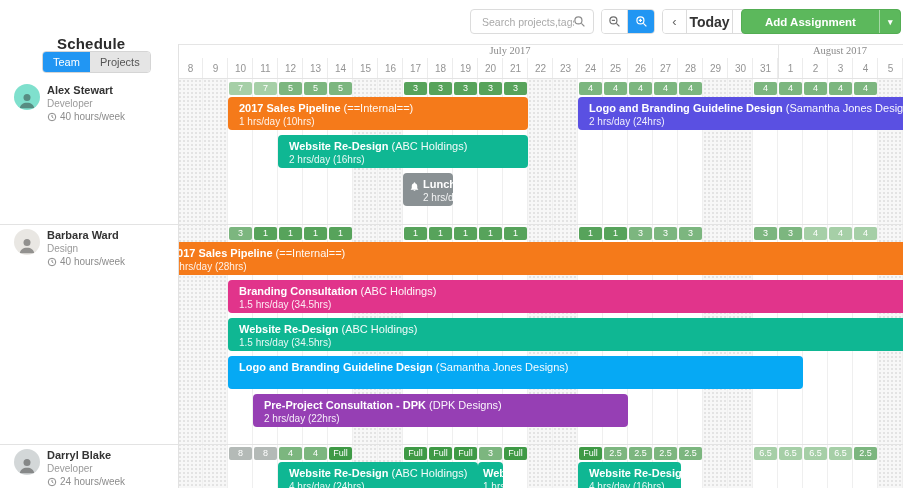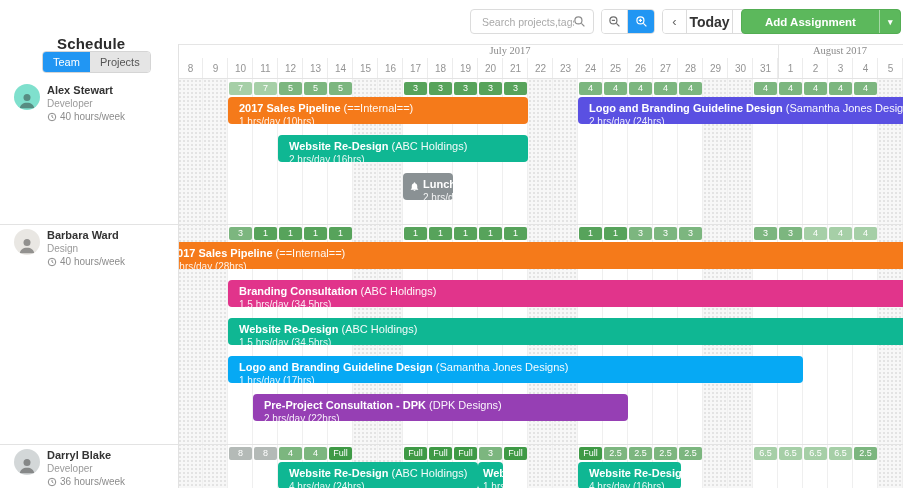--- a/index.html
+++ b/index.html
@@ -44,21 +44,21 @@
             background:repeating-linear-gradient(to right,transparent 0 24px,#ececec 24px 25px);}
   
   #tl-body{position:absolute;left:178px;top:79px;width:725px;height:409px;overflow:hidden;}
   .weekend{position:absolute;top:0;height:100%;width:25px;background-color:#f7f7f7;
            background-image:radial-gradient(#e3e3e3 0.8px,transparent 0.9px);background-size:4px 4px;}
   #body-grid{position:absolute;left:0;top:0;width:100%;height:100%;pointer-events:none;
              background:repeating-linear-gradient(to right,transparent 0 24px,#efefef 24px 25px);}
   .row{position:absolute;left:0;width:725px;}
   .cap{position:absolute;top:2px;height:13px;line-height:13px;border-radius:2px;color:#fff;
        font-size:9px;font-weight:500;text-align:center;box-sizing:border-box;}
-  .bar{position:absolute;height:27px;border-radius:4px;color:#fff;box-sizing:border-box;
+  .bar{position:absolute;height:33px;border-radius:4px;color:#fff;box-sizing:border-box;
        padding:5px 4px 0 11px;overflow:hidden;white-space:nowrap;cursor:pointer;}
   .bar .t{font-size:11px;font-weight:700;line-height:13px;}
   .bar .t .sfx{font-weight:400;opacity:.95;}
   .bar .s{font-size:10px;opacity:.9;line-height:12px;margin-top:1px;}
   .bar .bell{position:absolute;left:6px;top:8px;}
   
   .member{position:absolute;left:0;width:178px;background:#fff;}
   .avatar{position:absolute;left:14px;top:4px;width:26px;height:26px;border-radius:50%;overflow:hidden;
           display:flex;align-items:flex-end;justify-content:center;}
   .member .nm{position:absolute;left:47px;top:4px;font-size:11px;font-weight:700;color:#333;}
@@ -215,21 +215,20 @@
         <div class="bar" style="left: 50px; width: 690px; top: 55px; background: rgb(225, 52, 139);">
           <div class="t"><span>Branding Consultation</span><span class="sfx"> (ABC Holdings)</span></div>
           <div class="s">1.5 hrs/day (34.5hrs)</div>
         </div>
         <div class="bar" style="left: 50px; width: 690px; top: 93px; background: rgb(15, 183, 147);">
           <div class="t"><span>Website Re-Design</span><span class="sfx"> (ABC Holdings)</span></div>
           <div class="s">1.5 hrs/day (34.5hrs)</div>
         </div>
         <div class="bar" style="left: 50px; width: 575px; top: 131px; background: rgb(6, 169, 244);">
           <div class="t"><span>Logo and Branding Guideline Design</span><span class="sfx"> (Samantha Jones Designs)</span></div>
-          <div class="s">1 hrs/day (17hrs)</div>
         </div>
         <div class="bar" style="left: 75px; width: 375px; top: 169px; background: rgb(150, 63, 180);">
           <div class="t"><span>Pre-Project Consultation - DPK</span><span class="sfx"> (DPK Designs)</span></div>
           <div class="s">2 hrs/day (22hrs)</div>
         </div>
       </div>
       <div class="row" style="top: 366px; height: 160px;">
         <div class="cap" style="left: 51px; width: 23px; background: rgb(180, 186, 183);">8</div>
         <div class="cap" style="left: 76px; width: 23px; background: rgb(180, 186, 183);">8</div>
         <div class="cap" style="left: 101px; width: 23px; background: rgb(124, 182, 127);">4</div>
@@ -313,21 +312,21 @@
         </div>
         <div class="nm">Darryl Blake</div>
         <div class="rl">Developer</div>
         <div class="hr">
           <span>
             <svg width="10" height="10" viewBox="0 0 24 24" fill="none" stroke="#8c8c8c" stroke-width="2.4">
               <circle cx="12" cy="12" r="9"></circle>
               <path d="M12 7v5l3.2 2"></path>
             </svg>
           </span>
-          <span>36 hours/week</span>
+          <span>24 hours/week</span>
         </div>
       </div>
     </div>
 
   <div id="vline"></div>
 <div class="hline" style="top: 224px;"></div>
     <div class="hline" style="top: 444px;"></div>
   </div>
 
 </body></html>

